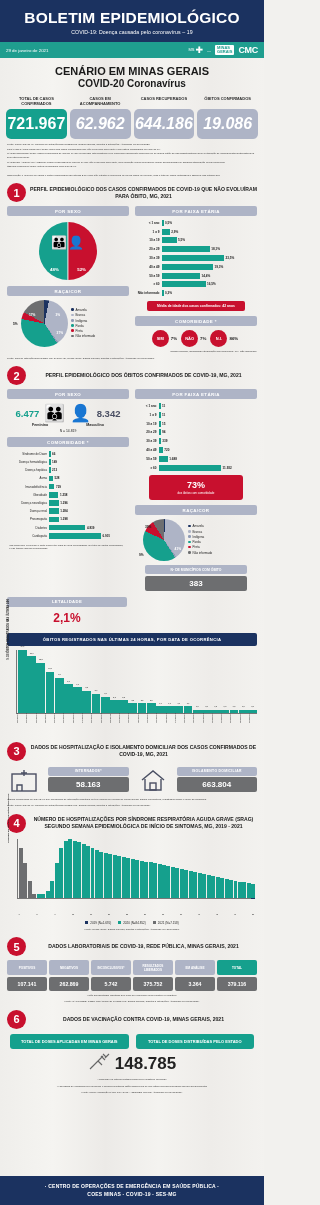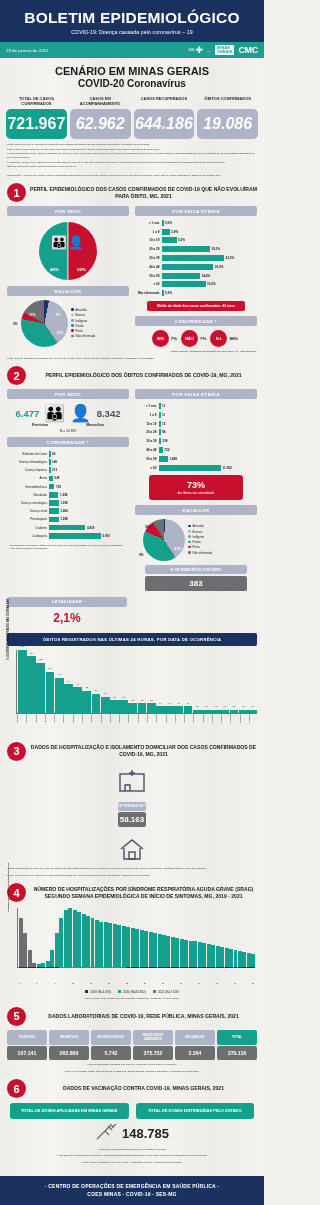--- a/index.html
+++ b/index.html
@@ -164,21 +164,21 @@
   .plot .b { flex:1; background:#15a08d; position:relative;}
   .plot .b .lab { position:absolute; top:-4.5px; left:50%; transform:translateX(-50%);
                   font-size:1.9px; color:#222; white-space:nowrap;}
   .xlabs { position:absolute; left:9px; right:0; bottom:0; height:22px; display:flex; gap:.4px;}
   .xlabs span { flex:1; font-size:1.9px; color:#222; writing-mode:vertical-rl;
                 transform:rotate(180deg); text-align:right; white-space:nowrap;}
   .lgnd { display:flex; justify-content:center; gap:7px; font-size:3px; color:#222; margin-top:2px;}
   .lgnd i { display:inline-block; width:3px; height:3px; margin-right:2px;}
 
   
-  .twobox { display:flex; gap:7px; padding:4px 7px 0; align-items:center;flex-direction:column;}
+  .twobox { display:flex; gap:7px; padding:4px 7px 0; align-items:center;}
   .hicon { width:34px; height:30px; flex:none; display:flex; align-items:center;
            justify-content:center; color:#4a4f63; }
   .tb { flex:1; }
   .tb .cap { background:#aeb4c6; color:#fff; font-size:3.4px; font-weight:bold; text-align:center;
              padding:2.5px 0; border-radius:2px; letter-spacing:.3px;}
   .tb .v { background:#6d6e70; color:#fff; font-size:8px; font-weight:bold; text-align:center;
            padding:3px 0; border-radius:2px; margin-top:1.5px;}
 
   
   .wk { margin:4px 7px 0; position:relative; height:82px;}
@@ -200,21 +200,21 @@
   .labcell.t .h { background:#15a08d;}
   .labcell .v { background:#6d6e70; color:#fff; font-size:5.2px; font-weight:bold;
                 padding:4px 0; border-radius:2px; margin-top:1.5px;}
 
   
   .vaxrow { display:flex; gap:7px; padding:5px 10px 0;}
   .vaxcap { flex:1; background:#15a08d; color:#fff; font-size:4px; font-weight:bold;
             text-align:center; padding:5px 3px; border-radius:3px; line-height:1.4;}
   .vaxvals { display:flex; gap:7px; padding:4px 10px 0; align-items:center;}
   .vaxv { flex:1; display:flex; align-items:center; justify-content:center; gap:3px;}
-  .vaxv .num { font-size:13px; font-weight:bold; color:#222;}
+  .vaxv .num { font-size:17px; font-weight:bold; color:#222;}
   .vaxv .ic { color:#555; }
 
   .foot { background:#1b3260; color:#fff; text-align:center; padding:7px 0 8px;
           position:absolute; bottom:0; left:0; right:0;}
   .foot .f1 { font-size:5px; font-weight:bold; letter-spacing:.2px;}
   .foot .f2 { font-size:5px; font-weight:bold; letter-spacing:.2px; margin-top:2px;}
 </style>
 </head>
 <body>
 
@@ -696,20 +696,24 @@
       <div class="cap">INTERNADOS*</div>
       <div class="v">58.163</div>
     </div>
     <div class="hicon">
       <svg width="30" height="26" viewBox="0 0 30 26" fill="none" stroke="#4a4f63" stroke-width="1.4">
         <path d="M4 13L15 4l11 9"></path>
           <path d="M7 12v11h16V12"></path>
           <rect x="12" y="16" width="6" height="7"></rect>
       </svg>
     </div>
+    <div class="tb">
+      <div class="cap">ISOLAMENTO DOMICILIAR</div>
+      <div class="v">663.804</div>
+    </div>
   </div>
   <div class="src">*Casos confirmados de COVID-19 que precisaram de internação hospitalar ou tele-pública ou privada de Minas Gerais. Dados cumulativos, registrados desde o início da pandemia.</div>
   <div class="src">Fonte: Painel COVID-19 MG/Sala de Situação/SubVS/SES-MG. Dados parciais, sujeitos a alterações. Atualizado em 29/01/2021.</div>
 
   <div class="sec">
     <div class="badge">4</div>
     <h2>NÚMERO DE HOSPITALIZAÇÕES POR SÍNDROME RESPIRATÓRIA AGUDA GRAVE (SRAG) SEGUNDO SEMANA EPIDEMIOLÓGICA DE INÍCIO DE SINTOMAS, MG, 2019 - 2021</h2>
   </div>
 
   <div class="wk">

